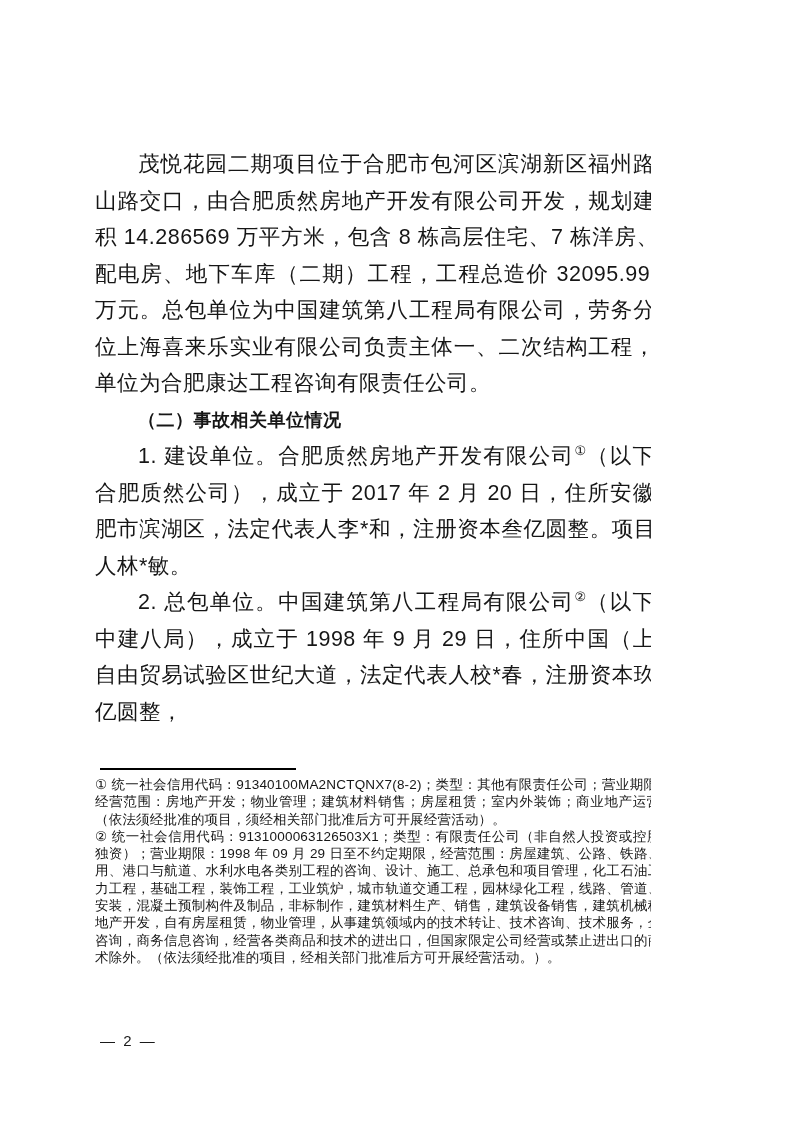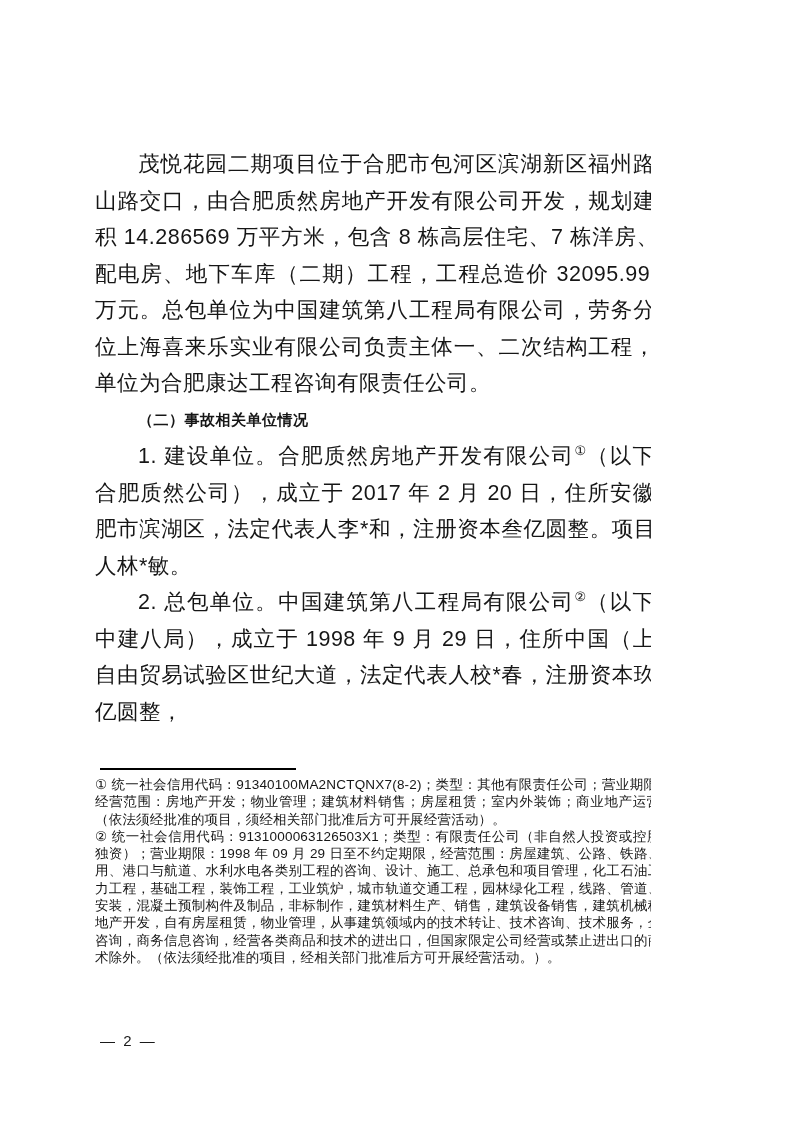--- a/index.html
+++ b/index.html
@@ -25,21 +25,21 @@
   p.body {
     margin: 0;
     font-size: 21.5px;
     line-height: 36.5px;
     text-align: justify;
     text-indent: 43px;
     letter-spacing: 0.5px;
   }
   p.heading {
     margin: 0;
-    font-size: 15px;
+    font-size: 18px;
     line-height: 36.5px;
     text-indent: 43px;
     font-weight: bold;
     letter-spacing: 0.5px;
   }
   sup.fnref {
     font-size: 13px;
     line-height: 0;
     vertical-align: super;
     letter-spacing: 0;

